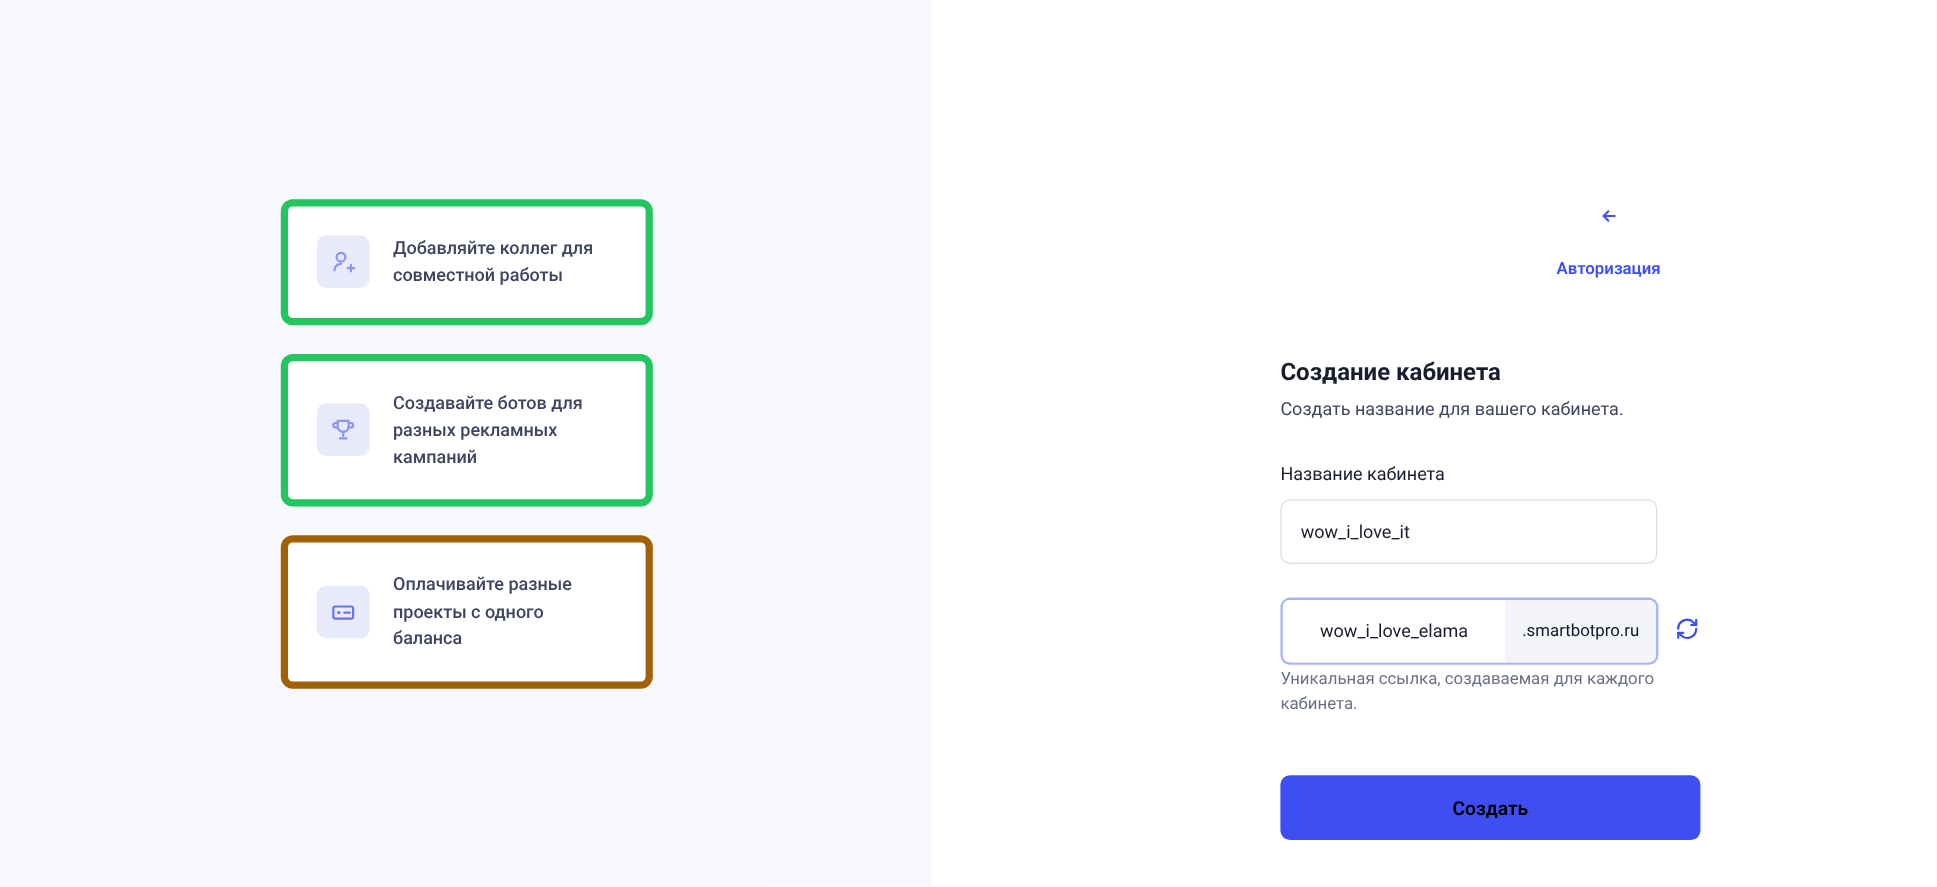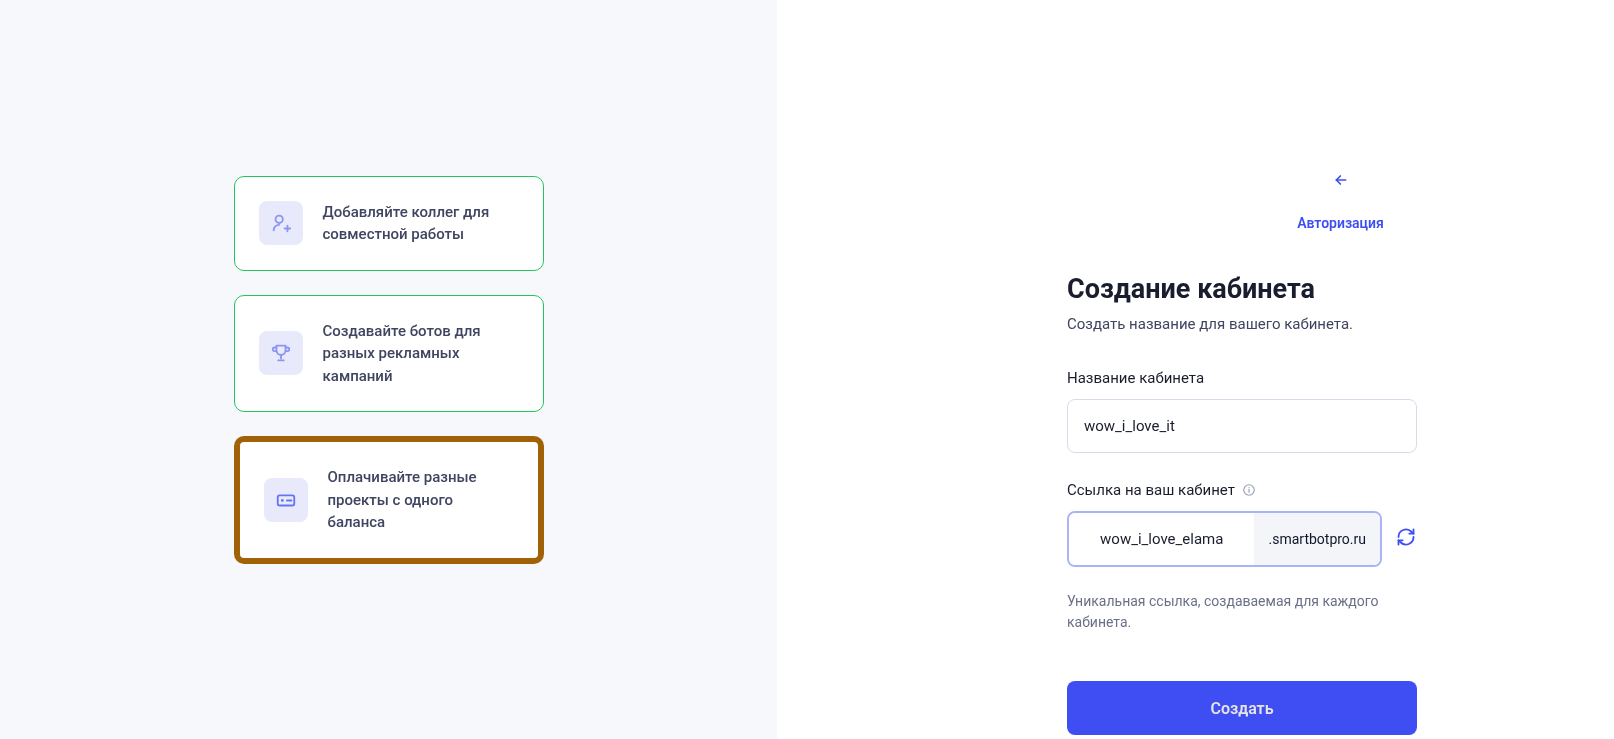--- a/index.html
+++ b/index.html
@@ -20,21 +20,21 @@
   background: #f7f8fc;
   display: flex;
   flex-direction: column;
   align-items: center;
   justify-content: center;
   gap: 24px;
 }
 .feature-card {
   width: 310px;
   background: #ffffff;
-  border: 1px solid #22c55e;
+  border: 6px solid #22c55e;
   border-radius: 10px;
   padding: 24px;
   display: flex;
   align-items: center;
   gap: 20px;
 }
 .feature-card.selected {
   border: 6px solid #a16207;
 }
 .feature-icon {
@@ -75,24 +75,25 @@
   font-weight: 600;
   cursor: pointer;
   margin-bottom: 42px;
   flex-direction: column;
 }
 .back-link svg {
   width: 16px;
   height: 16px;
 }
 .page-title {
-  font-size: 27px;
+  font-size: 20px;
   font-weight: 700;
   color: #1a1d2e;
   margin-bottom: 10px;
+  margin-top: 24px;
 }
 .page-subtitle {
   font-size: 15px;
   color: #3f4561;
   margin-bottom: 36px;
 }
 .form-group {
   margin-bottom: 28px;
 }
 .form-label {
@@ -109,21 +110,21 @@
   height: 16px;
   display: inline-flex;
   align-items: center;
   justify-content: center;
 }
 .info-icon-wrap svg {
   width: 14px;
   height: 14px;
 }
 .text-input {
-  width: 350px;
+  width: 314px;
   height: 54px;
   border: 1px solid #d9dbe9;
   border-radius: 8px;
   padding: 0 16px;
   font-size: 15px;
   color: #1a1d2e;
   outline: none;
   font-family: inherit;
 }
 .url-row {
@@ -168,29 +169,29 @@
   cursor: pointer;
   color: #3f4ef3;
 }
 .refresh-btn svg {
   width: 20px;
   height: 20px;
 }
 .hint-text {
   font-size: 14px;
   color: #6b7089;
-  margin-top: 24px;
+  margin-top: 2px;
   line-height: 1.5;
   max-width: 330px;
 }
 .submit-button {
   width: 350px;
   height: 54px;
   background: #3f4ef3;
-  color: #e5e5e5;
+  color: #000000;
   border: none;
   border-radius: 8px;
   font-size: 16px;
   font-weight: 600;
   cursor: pointer;
   margin-top: 20px;
   font-family: inherit;
 }
 </style>
 </head>
@@ -247,30 +248,20 @@
 
   <h1 class="page-title">Создание кабинета</h1>
   <p class="page-subtitle">Создать название для вашего кабинета.</p>
 
   <div class="form-group">
     <label class="form-label">Название кабинета</label>
     <input type="text" class="text-input" value="wow_i_love_it" style="">
   </div>
 
   <div class="form-group">
-    <label class="form-label">
-      <span>Ссылка на ваш кабинет</span>
-      <span class="info-icon-wrap">
-        <svg viewBox="0 0 24 24" fill="none" stroke="#9aa0b8" stroke-width="2" stroke-linecap="round" stroke-linejoin="round">
-          <circle cx="12" cy="12" r="9"></circle>
-          <path d="M12 8h.01"></path>
-          <path d="M12 11v5"></path>
-        </svg>
-      </span>
-    </label>
     <div class="url-row">
       <div class="url-input-container">
         <input type="text" class="url-input-field" value="wow_i_love_elama" style="">
         <div class="url-suffix">.smartbotpro.ru</div>
       </div>
       <div class="refresh-btn">
         <span>
           <svg viewBox="0 0 24 24" fill="none" stroke="#3f4ef3" stroke-width="2.2" stroke-linecap="round" stroke-linejoin="round">
             <path d="M3 12a9 9 0 0 1 15.5-6.3L21 8"></path>
             <path d="M21 3v5h-5"></path>

